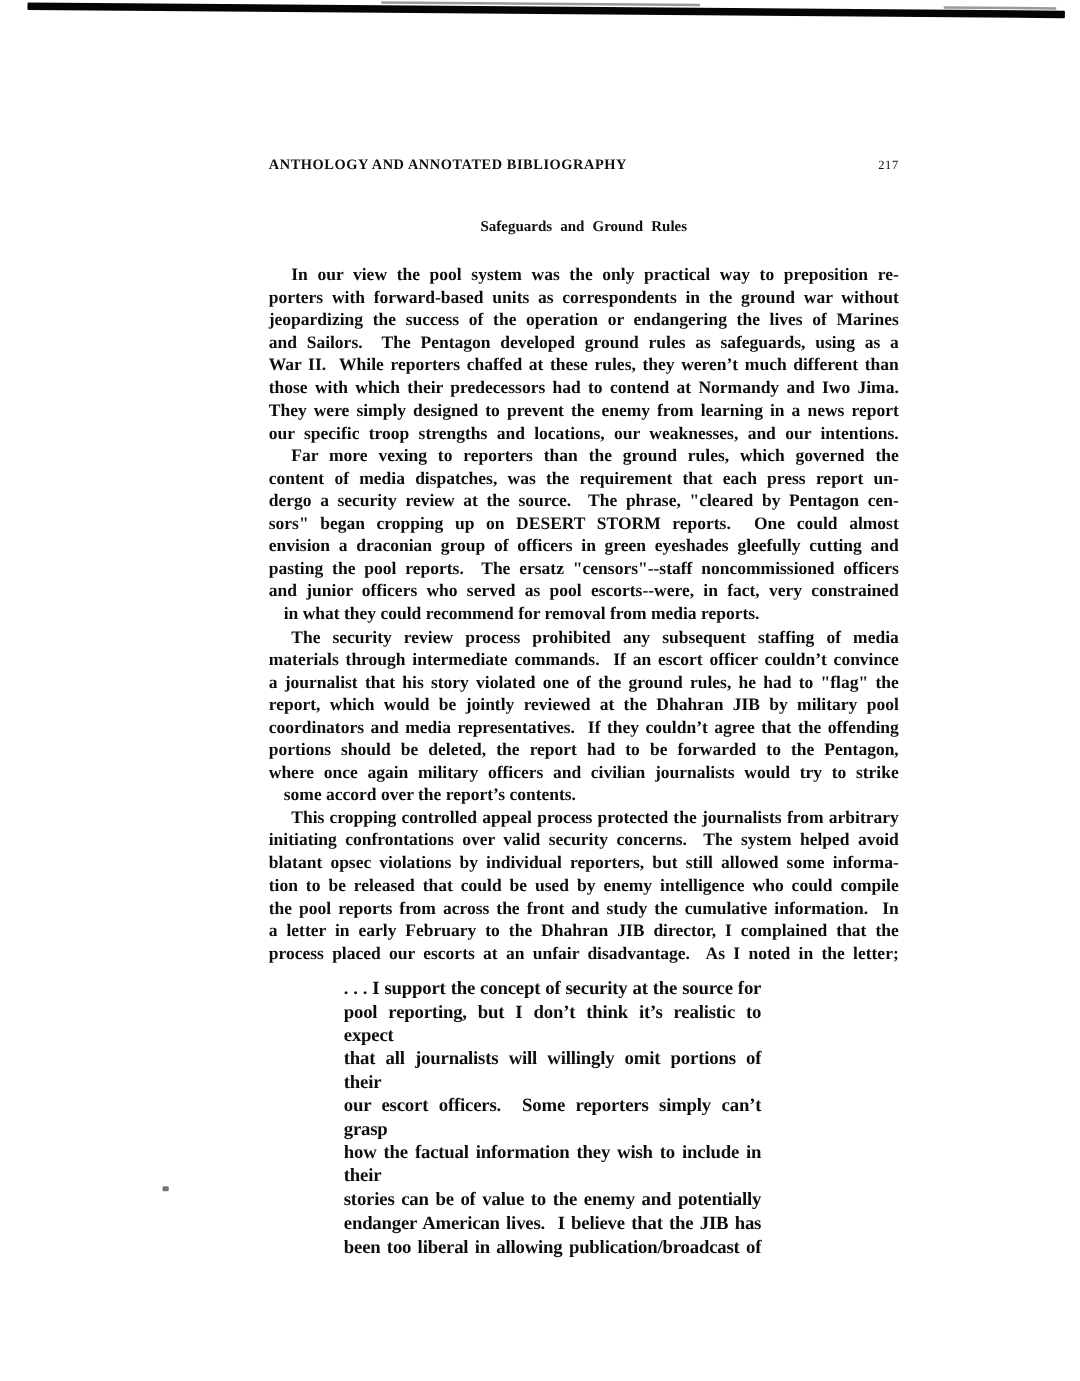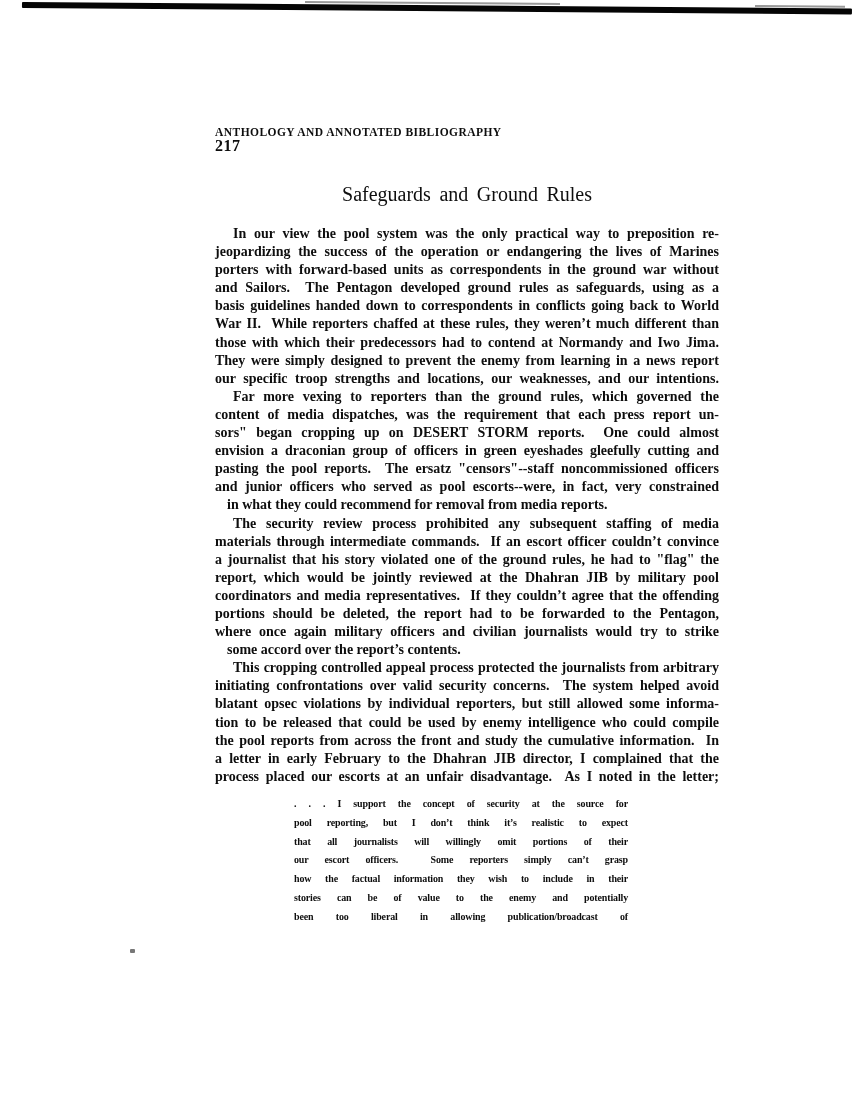--- a/index.html
+++ b/index.html
@@ -41,57 +41,56 @@
     position: absolute;
     left: 215px; top: 125px;
     width: 504px;
   }
   .running-head {
     display: flex;
     justify-content: space-between;
     align-items: baseline;
     font-size: 11.5px;
     line-height: 14px;
-    flex-direction: column;
   }
   .running-head .head-left {
     font-weight: 700;
     letter-spacing: 0.45px;
   }
   .running-head .head-page {
-    font-weight: 700;
-    font-size: 16px;
+    font-weight: 400;
+    font-size: 10px;
     letter-spacing: 0.5px;
   }
   .section-title {
     margin-top: 32px;
     text-align: center;
-    font-weight: 400;
-    font-size: 20px;
+    font-weight: 700;
+    font-size: 12px;
     line-height: 19px;
     word-spacing: 3.5px;
   }
   .body-text {
     margin-top: 21px;
     font-size: 14px;
     line-height: 18.1px;
   }
   .para { margin: 0; }
   .tline {
     text-align: justify;
     text-align-last: justify;
     white-space: pre-wrap;
     font-weight: bold;
   }
   .tline.endline { text-align-last: left; margin-left: 12px; }
   .tline.indent { text-indent: 18px; }
   .block-quote {
-    margin: 9px 0 0 79px;
+    margin: 9px 0 0 60px;
     width: 334px;
-    font-size: 10px;
+    font-size: 15px;
     line-height: 18.8px;
     letter-spacing: -0.15px;
   }
 </style>
 </head>
 <body>
 
 <div class="scan-topbar"></div>
 <div class="scan-fuzz-1"></div>
 <div class="scan-fuzz-2"></div>
@@ -102,32 +101,32 @@
   <div class="running-head">
     <span class="head-left">ANTHOLOGY AND ANNOTATED BIBLIOGRAPHY</span>
     <span class="head-page">217</span>
   </div>
 
   <div class="section-title">Safeguards and Ground Rules</div>
 
   <div class="body-text">
       <div class="para">
         <div class="tline indent">In our view the pool system was the only practical way to preposition re-</div>
+        <div class="tline">porters with forward-based units as correspondents in the ground war without</div>
         <div class="tline">jeopardizing the success of the operation or endangering the lives of Marines</div>
-        <div class="tline">porters with forward-based units as correspondents in the ground war without</div>
         <div class="tline">and Sailors.  The Pentagon developed ground rules as safeguards, using as a</div>
-        <div class="tline">basis guidelines handed down to correspondents in conflicts going back to World</div>
         <div class="tline">War II.  While reporters chaffed at these rules, they weren’t much different than</div>
         <div class="tline">those with which their predecessors had to contend at Normandy and Iwo Jima.</div>
         <div class="tline">They were simply designed to prevent the enemy from learning in a news report</div>
         <div class="tline">our specific troop strengths and locations, our weaknesses, and our intentions.</div>
       </div>
       <div class="para">
         <div class="tline indent">Far more vexing to reporters than the ground rules, which governed the</div>
         <div class="tline">content of media dispatches, was the requirement that each press report un-</div>
+        <div class="tline">dergo a security review at the source.  The phrase, "cleared by Pentagon cen-</div>
         <div class="tline">sors" began cropping up on DESERT STORM reports.  One could almost</div>
         <div class="tline">envision a draconian group of officers in green eyeshades gleefully cutting and</div>
         <div class="tline">pasting the pool reports.  The ersatz "censors"--staff noncommissioned officers</div>
         <div class="tline">and junior officers who served as pool escorts--were, in fact, very constrained</div>
         <div class="tline endline">in what they could recommend for removal from media reports.</div>
       </div>
       <div class="para">
         <div class="tline indent">The security review process prohibited any subsequent staffing of media</div>
         <div class="tline">materials through intermediate commands.  If an escort officer couldn’t convince</div>
         <div class="tline">a journalist that his story violated one of the ground rules, he had to "flag" the</div>
@@ -148,16 +147,17 @@
       </div>
     </div>
 
   <div class="block-quote">
       <div class="tline">. . . I support the concept of security at the source for</div>
       <div class="tline">pool reporting, but I don’t think it’s realistic to expect</div>
       <div class="tline">that all journalists will willingly omit portions of their</div>
       <div class="tline">our escort officers.  Some reporters simply can’t grasp</div>
       <div class="tline">how the factual information they wish to include in their</div>
       <div class="tline">stories can be of value to the enemy and potentially</div>
+      <div class="tline">endanger American lives.  I believe that the JIB has</div>
       <div class="tline">been too liberal in allowing publication/broadcast of</div>
     </div>
 
 </div>
 
 </body></html>

